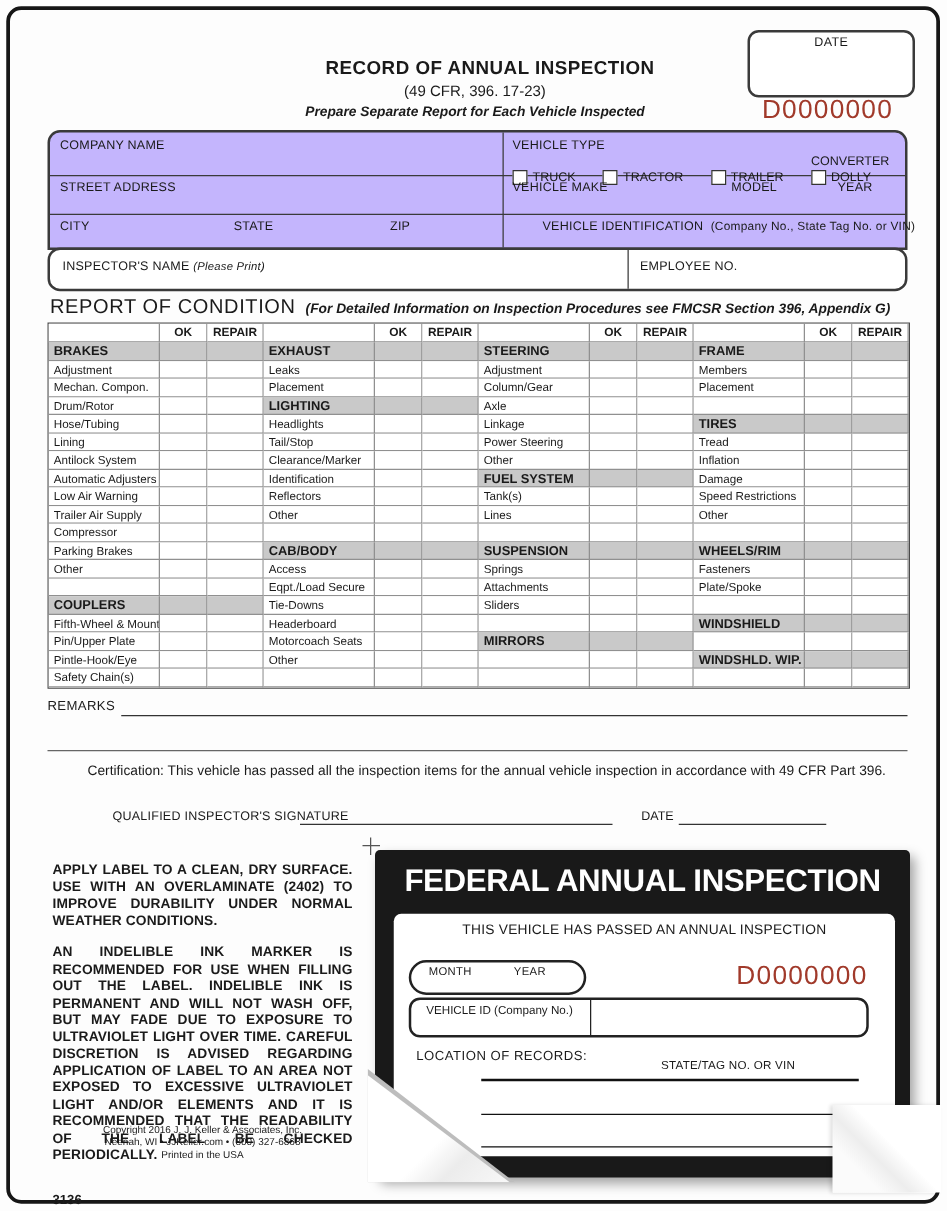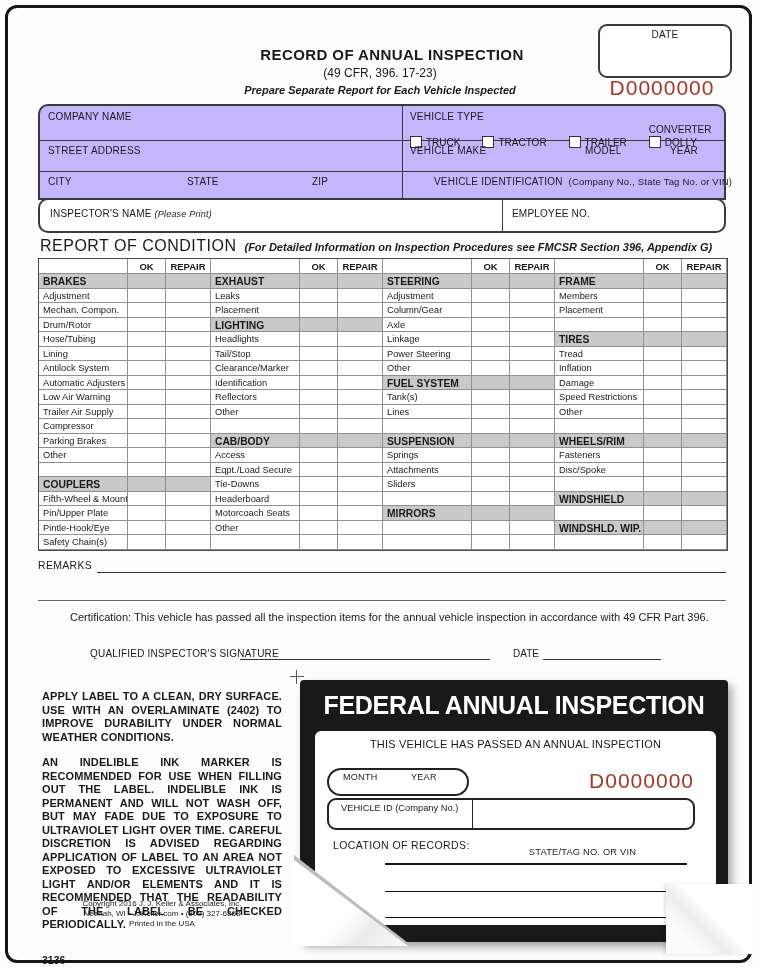--- a/index.html
+++ b/index.html
@@ -335,21 +335,21 @@
       <div class="cell mark"></div>
       <div class="cell"></div>
       <div class="cell mark"></div>
       <div class="cell mark"></div>
       <div class="cell">Eqpt./Load Secure</div>
       <div class="cell mark"></div>
       <div class="cell mark"></div>
       <div class="cell">Attachments</div>
       <div class="cell mark"></div>
       <div class="cell mark"></div>
-      <div class="cell">Disc/Spoke</div>
+      <div class="cell">Plate/Spoke</div>
       <div class="cell mark"></div>
       <div class="cell mark"></div>
       <div class="cell sec">COUPLERS</div>
       <div class="cell sec mark"></div>
       <div class="cell sec mark"></div>
       <div class="cell">Tie-Downs</div>
       <div class="cell mark"></div>
       <div class="cell mark"></div>
       <div class="cell">Sliders</div>
       <div class="cell mark"></div>

